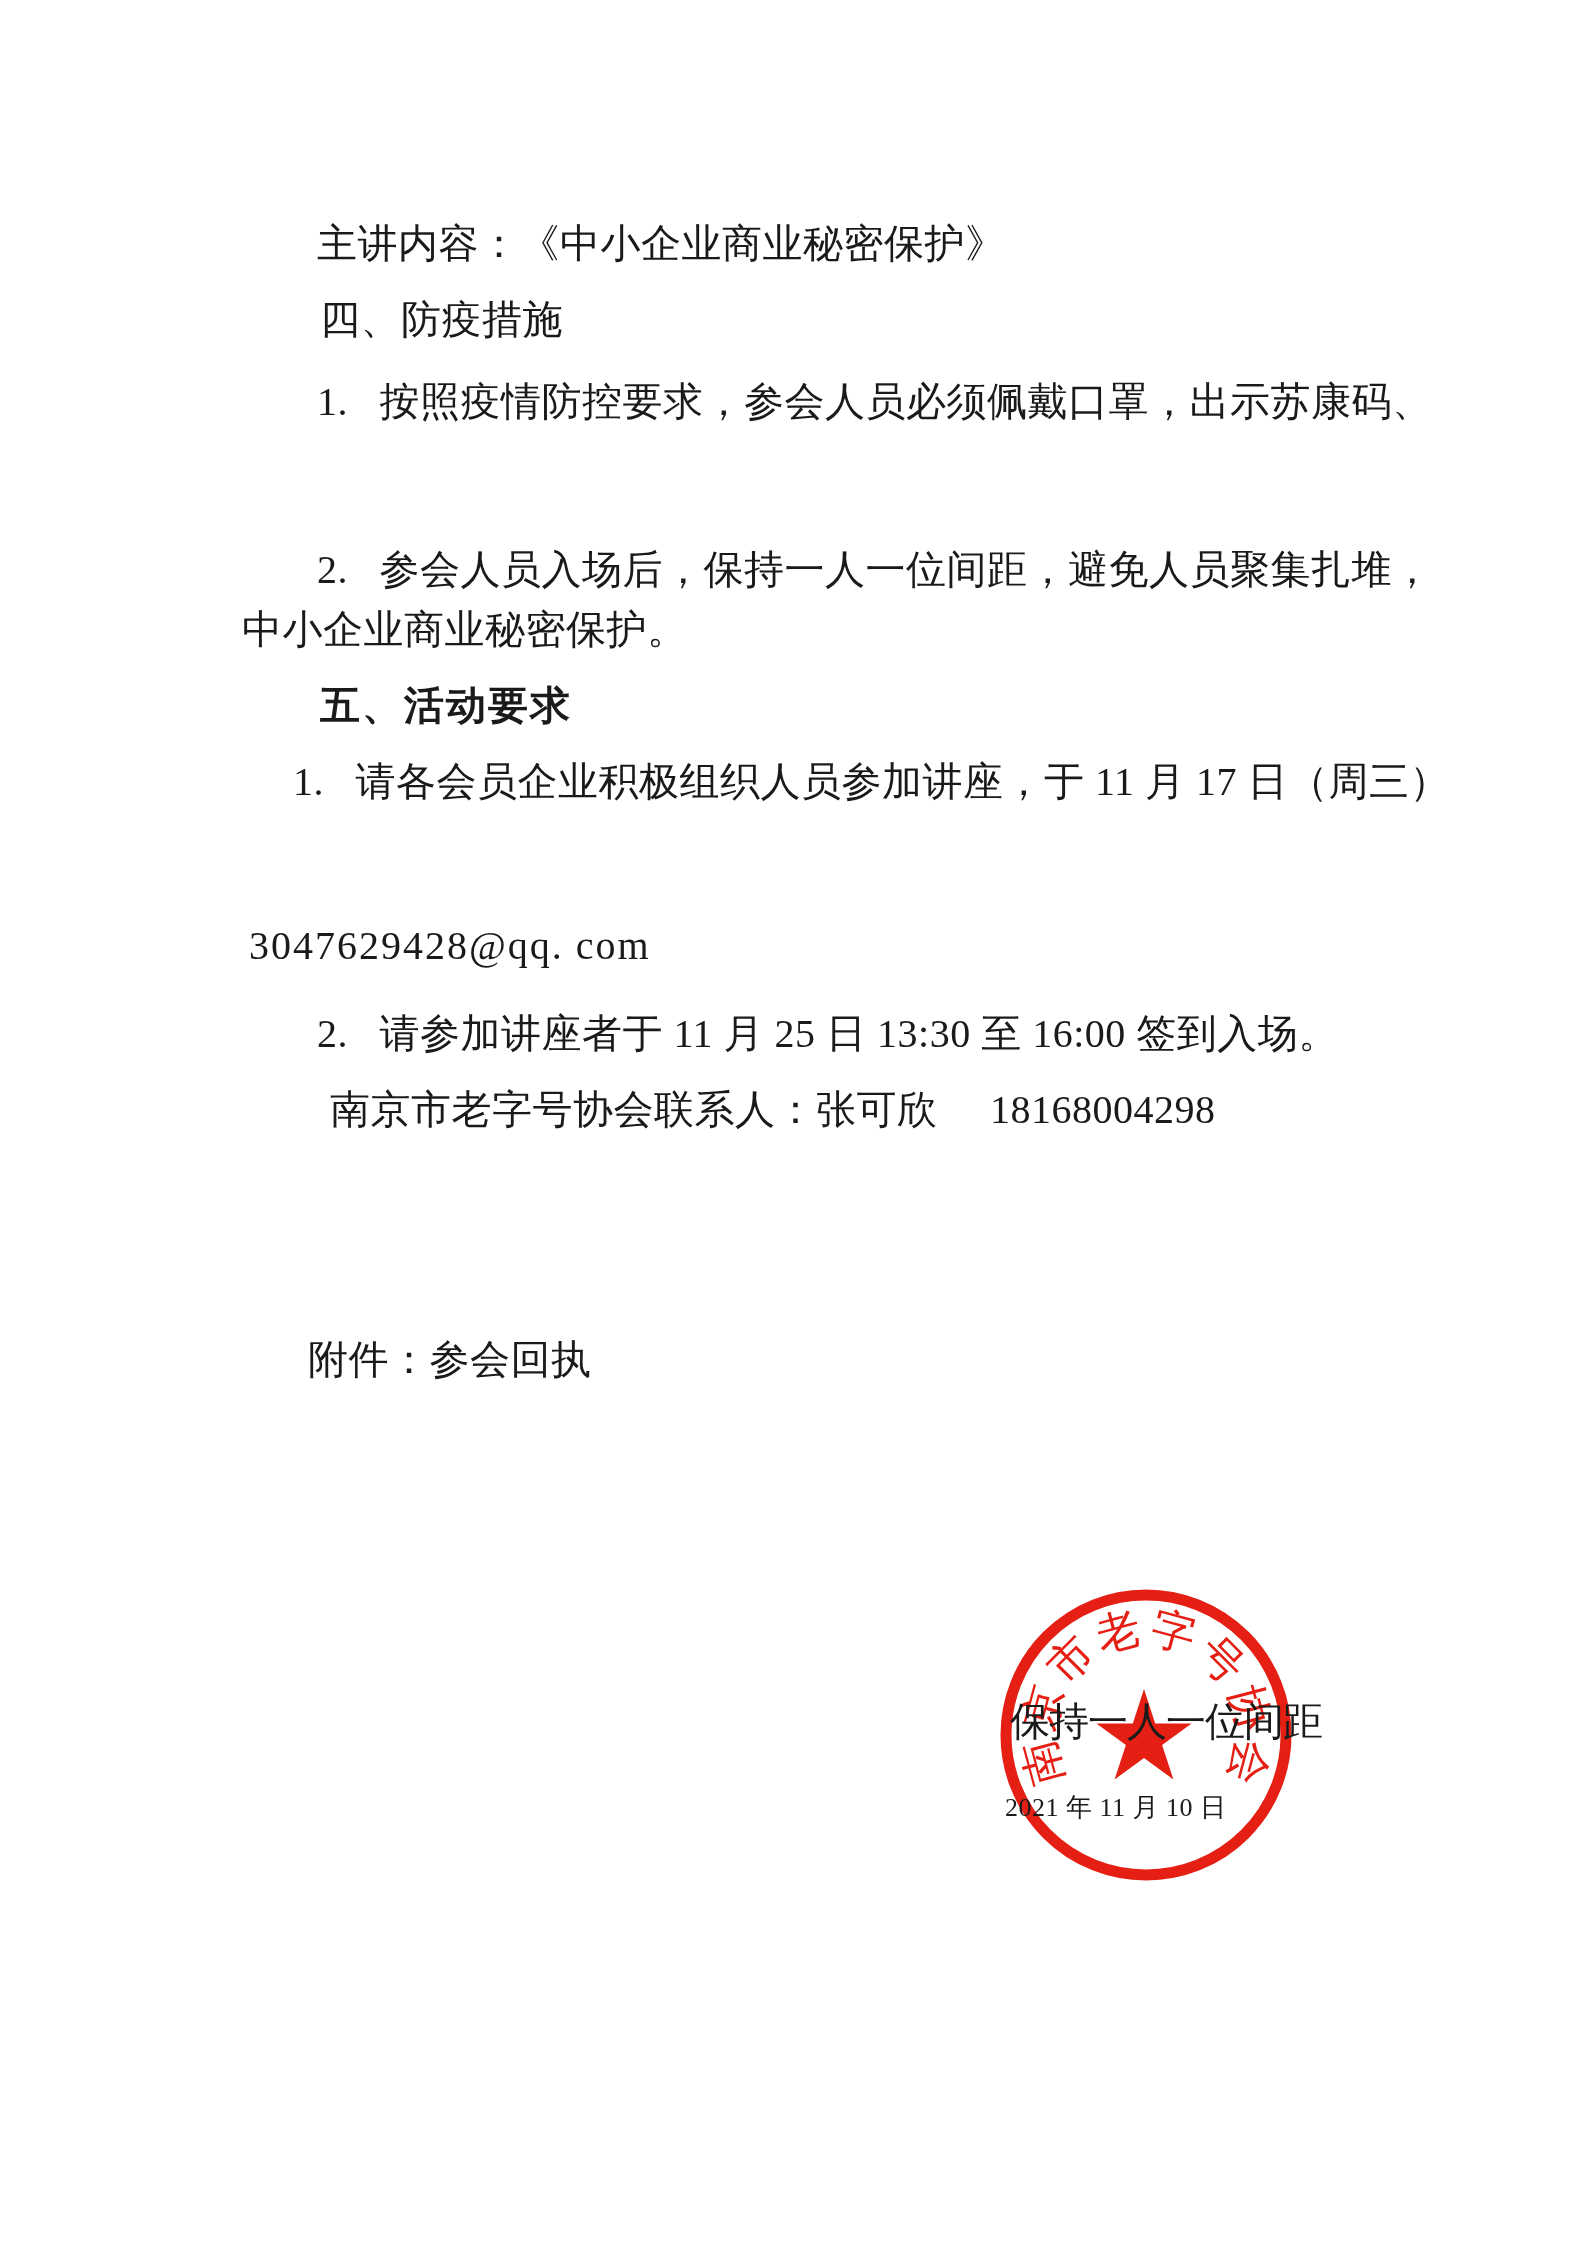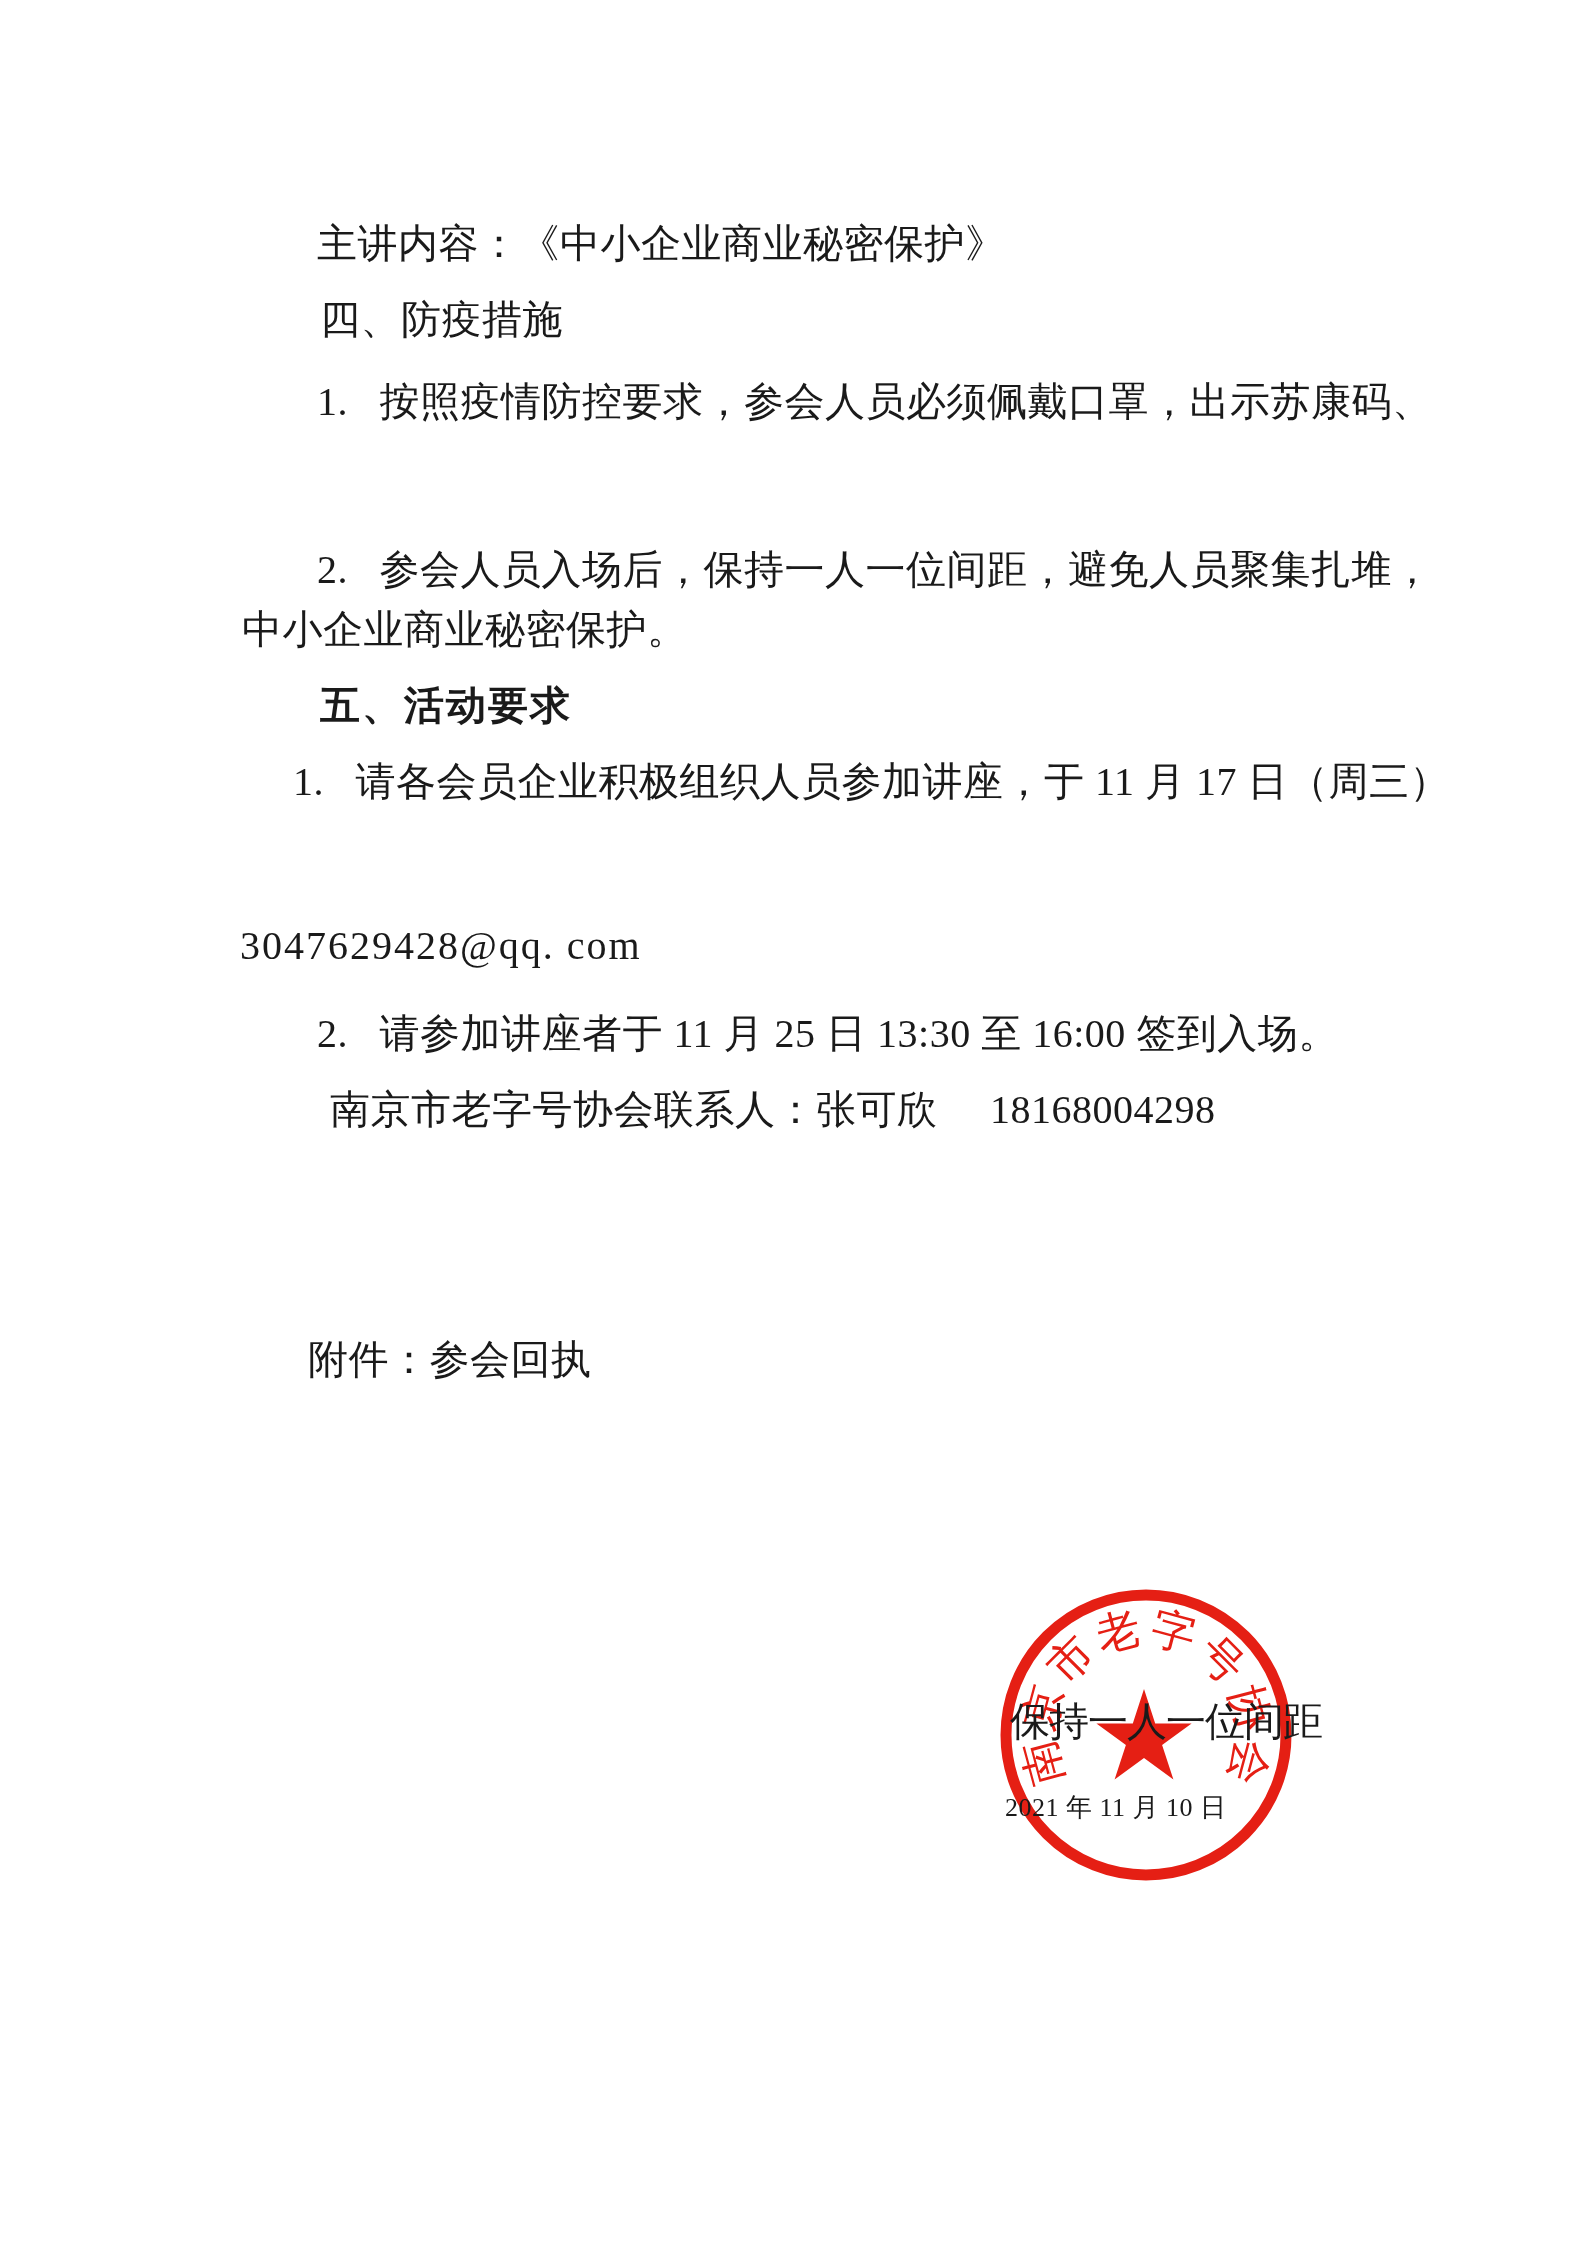--- a/index.html
+++ b/index.html
@@ -34,21 +34,21 @@
 
 <div id="page">
 
   <div class="ln" style="left:317px;top:222px;">主讲内容：《中小企业商业秘密保护》</div>
   <div class="ln" style="left:320px;top:298px;">四、防疫措施</div>
   <div class="ln" style="left:317px;top:380px;">1.   按照疫情防控要求，参会人员必须佩戴口罩，出示苏康码、</div>
   <div class="ln" style="left:317px;top:504px;margin-top:44px;">2.   参会人员入场后，保持一人一位间距，避免人员聚集扎堆，</div>
   <div class="ln" style="left:242px;top:608px;">中小企业商业秘密保护。</div>
   <div class="ln bold" style="left:320px;top:684px;">五、活动要求</div>
   <div class="ln" style="left:293px;top:760px;">1.   请各会员企业积极组织人员参加讲座，于 11 月 17 日（周三）</div>
-  <div class="ln mono-num" style="left:240px;top:924px;">3047629428@qq. com</div>
+  <div class="ln mono-num" style="left:249px;top:924px;">3047629428@qq. com</div>
   <div class="ln" style="left:317px;top:1012px;">2.   请参加讲座者于 11 月 25 日 13:30 至 16:00 签到入场。</div>
   <div class="ln" style="left:330px;top:1088px;">南京市老字号协会联系人：张可欣     18168004298</div>
   <div class="ln" style="left:308px;top:1322px;margin-top:16px;">附件：参会回执</div>
 
   <svg id="seal" viewBox="0 0 296 296" aria-hidden="true">
     <circle cx="148" cy="148" r="140" fill="none" stroke-width="11" stroke="#e51f14"></circle>
     <polygon transform="translate(146 152)" points="0,-50 11.2,-15.4 47.6,-15.5 18.1,5.9 29.4,40.5 0,19 -29.4,40.5 -18.1,5.9 -47.6,-15.5 -11.2,-15.4" fill="#e51f14"></polygon>
     <g font-size="44" font-family="Liberation Serif, DejaVu Serif, serif" text-anchor="middle">
       <g transform="rotate(-105 148 148)">
           <text x="148" y="56" fill="#e51f14">南</text>

